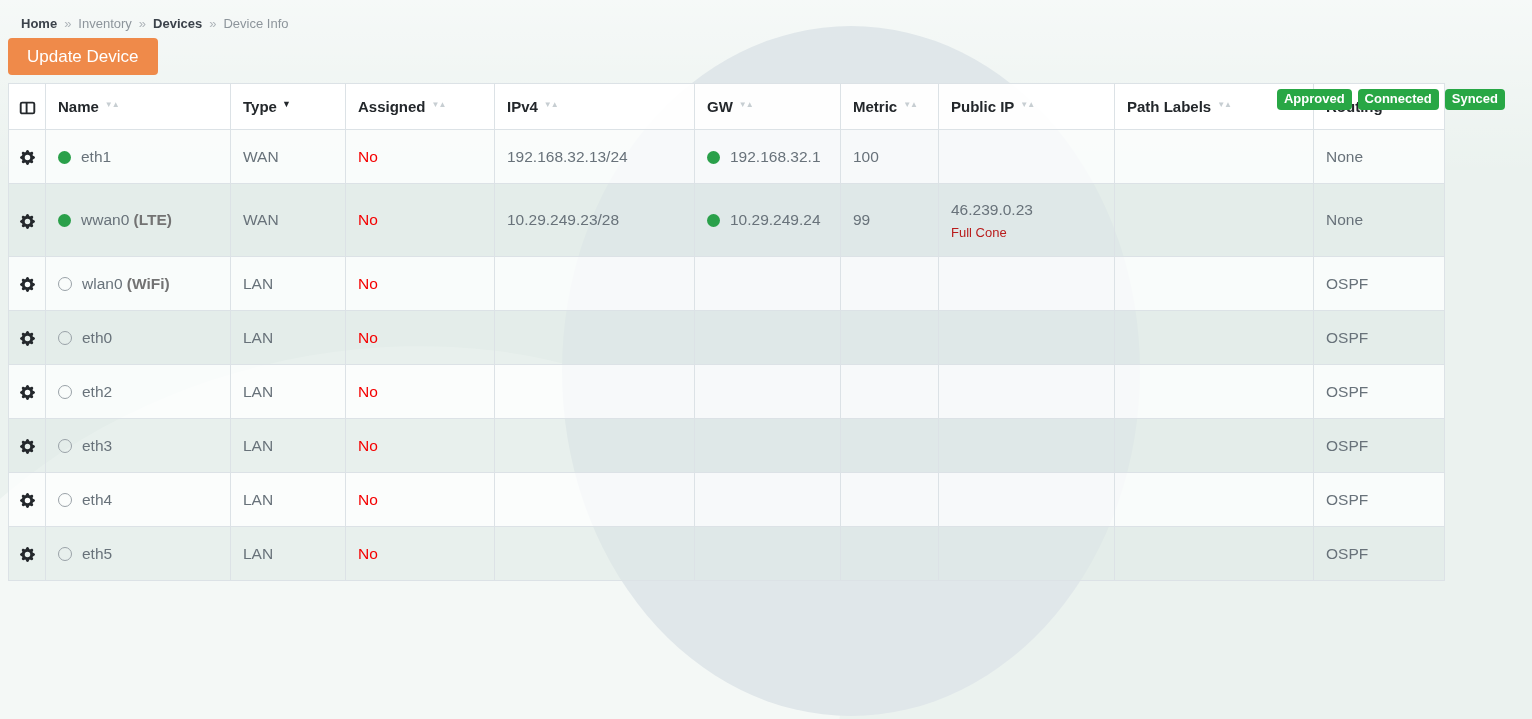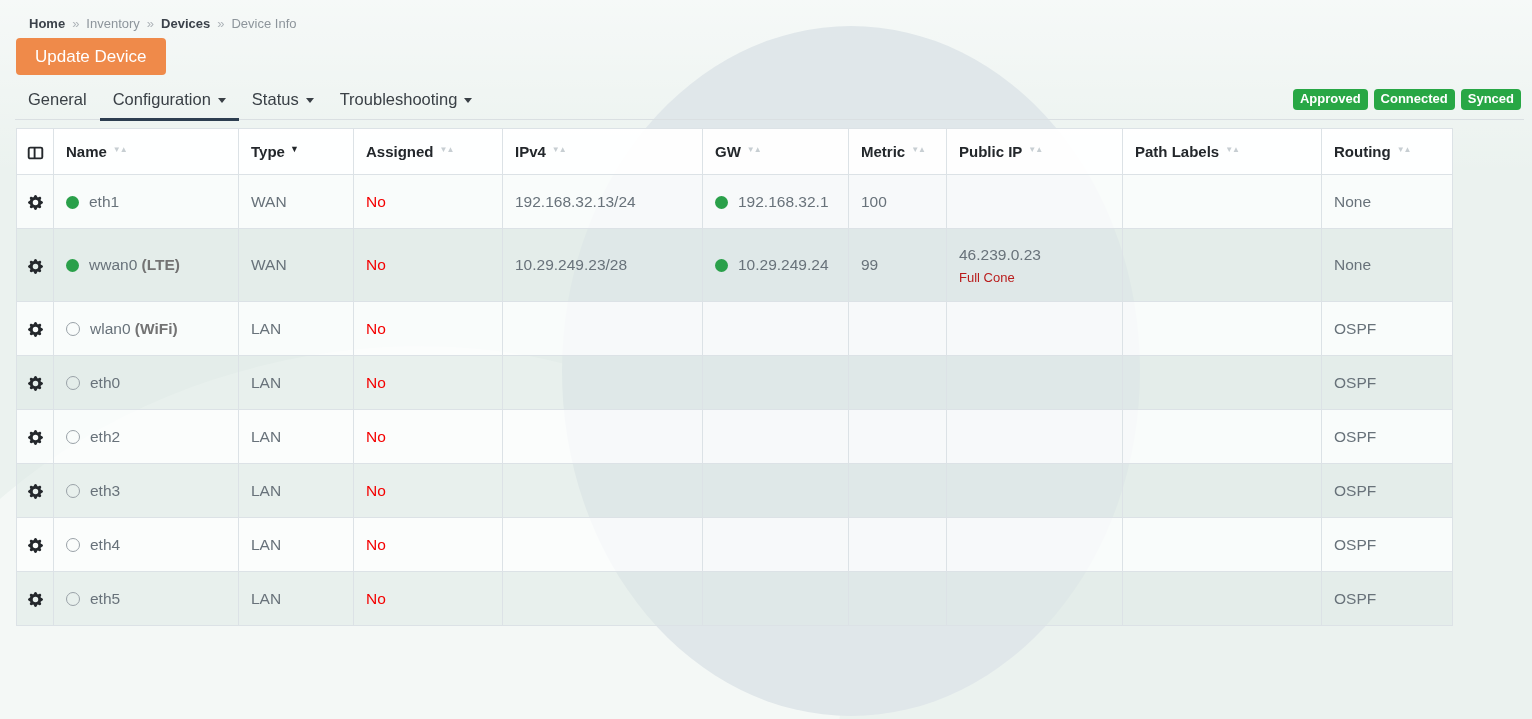--- a/index.html
+++ b/index.html
@@ -8,38 +8,38 @@
     background:#ebf2ef;
     font-family:"Liberation Sans",sans-serif;
   }
   
   .wm-top{position:absolute;left:0;top:0;width:100%;height:175px;
     background:linear-gradient(180deg,rgba(255,255,255,0.55),rgba(255,255,255,0));}
   .wm-swoosh{position:absolute;left:-150px;top:355px;width:1000px;height:740px;border-radius:50%;
     background:rgba(251,253,252,0.55);transform:rotate(-14deg);}
   .wm-circle{position:absolute;left:562px;top:26px;width:578px;height:690px;border-radius:50%;
     background:#e0e7ea;}
-  .page{position:relative;padding-left:8px;}
+  .page{position:relative;}
 
   
   .breadcrumb{padding:16px 0 0 21px;font-size:13px;color:#8d959b;}
   .crumb.strong{color:#3b424a;font-weight:600;}
   .sep{margin:0 7px;color:#aeb4b9;}
 
   
   .title-row{display:flex;align-items:center;margin:6px 0 0 7px;}
   .back-btn{width:34px;height:34px;border:none;background:transparent;padding:0;cursor:pointer;line-height:0;}
   h1{margin:0 0 0 15px;font-size:27px;font-weight:400;color:#22262a;letter-spacing:.2px;}
 
   
   .update-btn{display:block;margin:7px 0 0 8px;height:37px;padding:0 19px;font-size:17px;color:#fff;
     background:var(--accent-orange,#ef8a4a);border:none;border-radius:4px;cursor:pointer;font-family:inherit;text-align:right;}
 
   
-  .badges{position:absolute;top:89px;right:11px;display:flex;gap:6px;}
+  .badges{position:absolute;top:89px;right:27px;display:flex;gap:6px;}
   .badge{background:var(--badge-green,#28a745);color:#fff;font-size:13px;font-weight:700;
     padding:2px 7px 3px;border-radius:4px;line-height:1.25;}
 
   
   .tabs{display:flex;margin:10px 8px 0 7px;padding:0;list-style:none;border-bottom:1px solid #dadfe2;}
   .tab{padding:5px 13px 9px;font-size:16.5px;color:#3a4046;cursor:pointer;
     border-bottom:3px solid transparent;margin-bottom:-2px;}
   .tab.active{border-bottom-color:var(--navy,#24364a);}
   .caret{display:inline-block;margin-left:7px;vertical-align:2px;
     border-left:4.5px solid transparent;border-right:4.5px solid transparent;border-top:5px solid #3a4046;}
@@ -81,26 +81,20 @@
 
 
   <button class="update-btn">Update Device</button>
 
   <div class="badges">
     <span class="badge">Approved</span>
     <span class="badge">Connected</span>
     <span class="badge">Synced</span>
   </div>
 
-  <ul class="tabs">
-    <li class="tab"><span>General</span></li>
-    <li class="tab active"><span>Configuration</span><span class="caret"></span></li>
-    <li class="tab"><span>Status</span><span class="caret"></span></li>
-    <li class="tab"><span>Troubleshooting</span><span class="caret"></span></li>
-  </ul>
 
   <table>
     <colgroup>
       <col style="width:37px">
         <col style="width:185px">
         <col style="width:115px">
         <col style="width:149px">
       <col style="width:200px">
         <col style="width:146px">
         <col style="width:98px">

